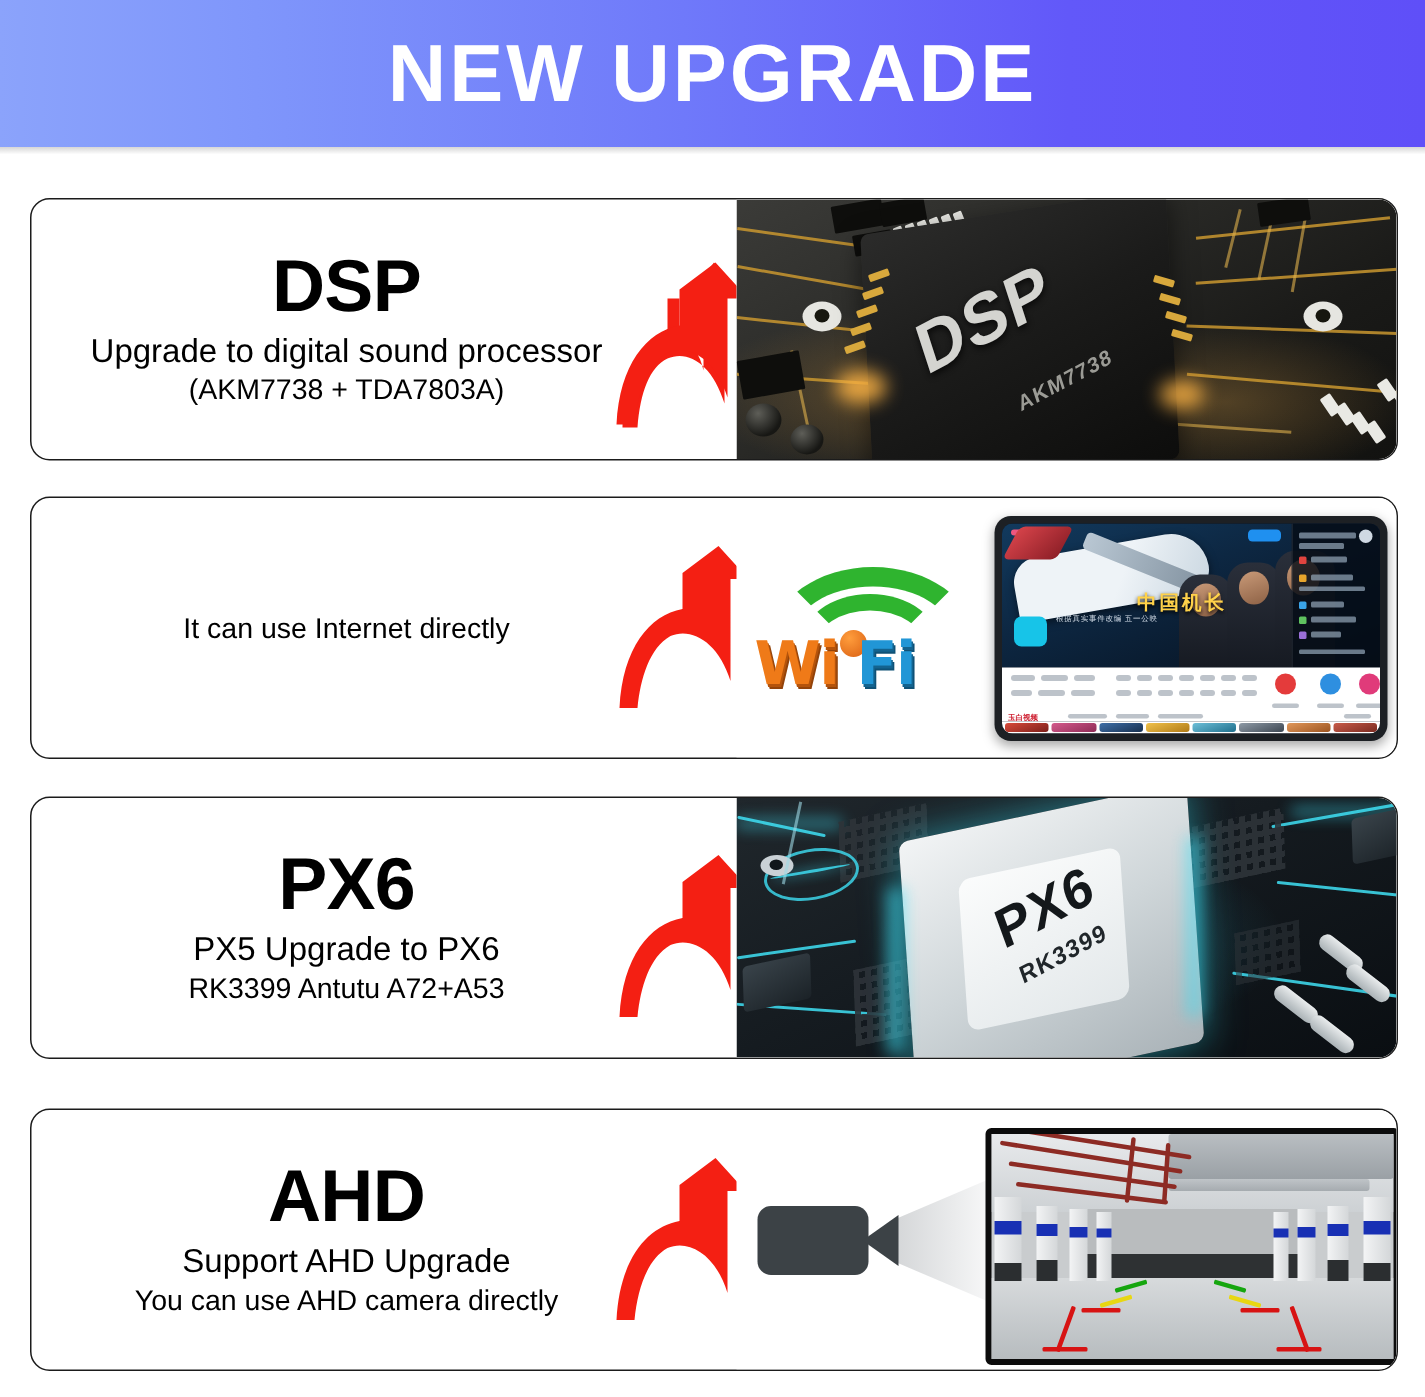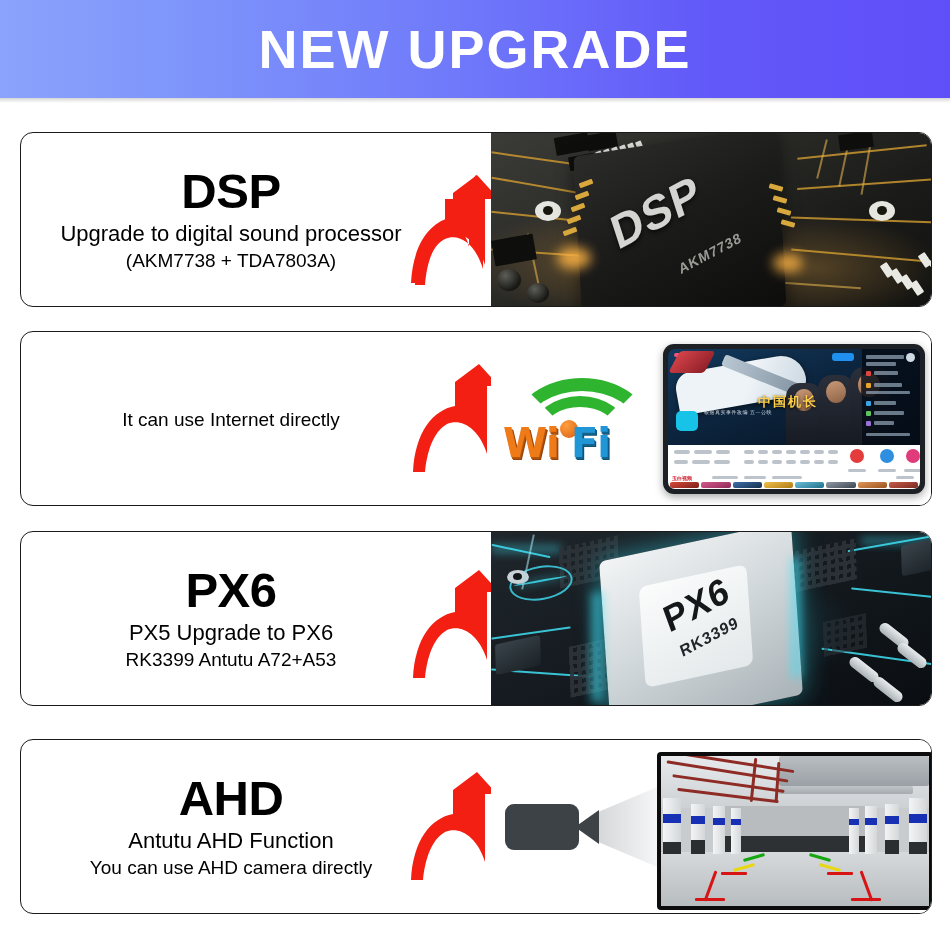--- a/index.html
+++ b/index.html
@@ -433,21 +433,21 @@
         <div style="position:absolute;left:4px;top:108px;width:46px;height:30px;background:linear-gradient(160deg,#39434a,#1b2227);transform:rotate(-12deg) skewX(-10deg);border-radius:3px;"></div>
         <div style="position:absolute;left:410px;top:10px;width:40px;height:30px;background:linear-gradient(160deg,#39434a,#1b2227);transform:rotate(-12deg) skewX(-10deg);border-radius:3px;"></div>
       </div>
     </div>
   </div>
 
   <div class="card" id="card4">
     <div class="card-left">
       <div class="txtblock">
         <div class="big">AHD</div>
-        <div class="sub1">Antutu AHD Function</div>
+        <div class="sub1">Support AHD Upgrade</div>
         <div class="sub2">You can use AHD camera directly</div>
       </div>
       <svg class="arrow" id="arrow4" viewBox="0 0 100 120">
         <path d="M10 110 C12 70 30 48 52 44 L52 20 L76 2 L96 24 L84 24 L84 92 C76 66 58 56 44 62 C30 70 24 90 22 110 Z" fill="#f41f13"></path>
       </svg>
     </div>
 
     <div class="card-right">
       <div class="cambox">
         <div class="beam"></div>

